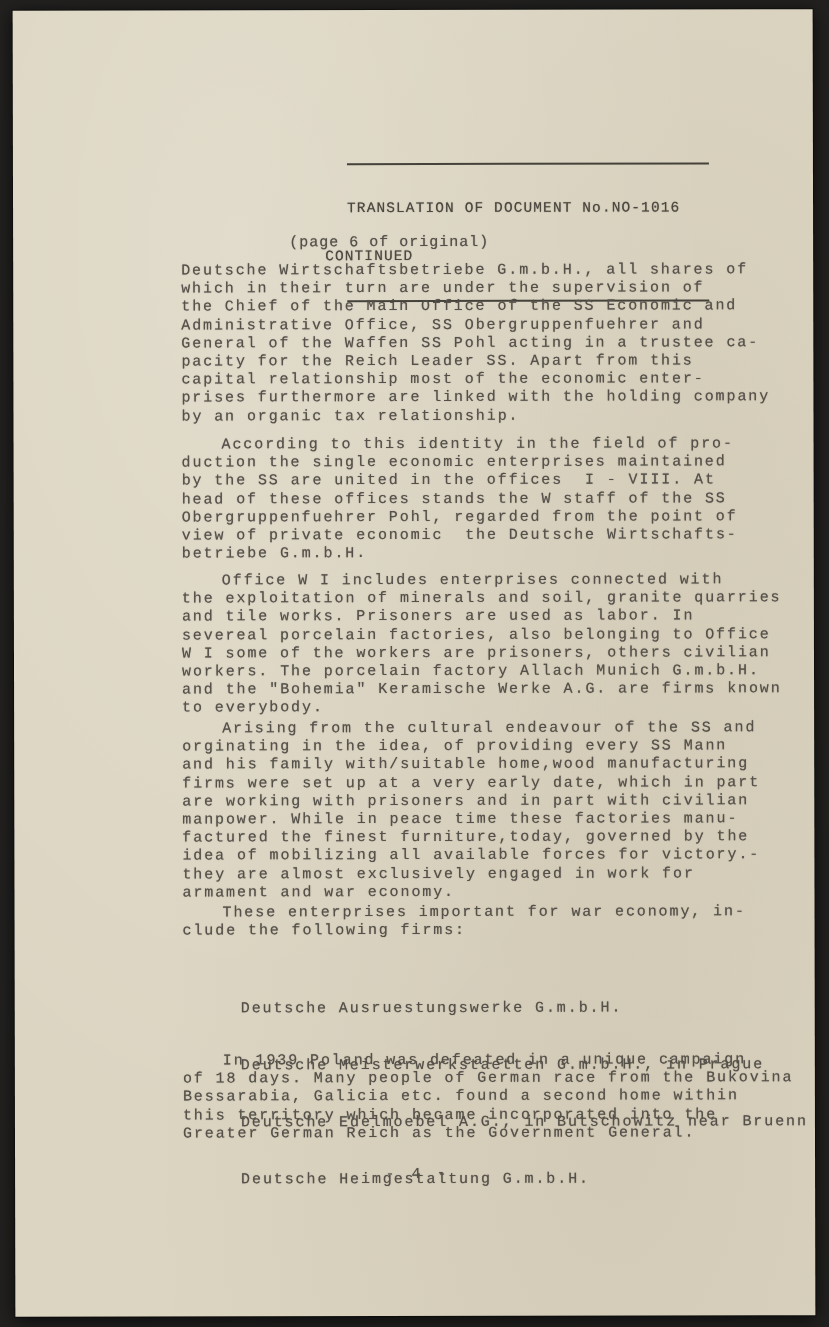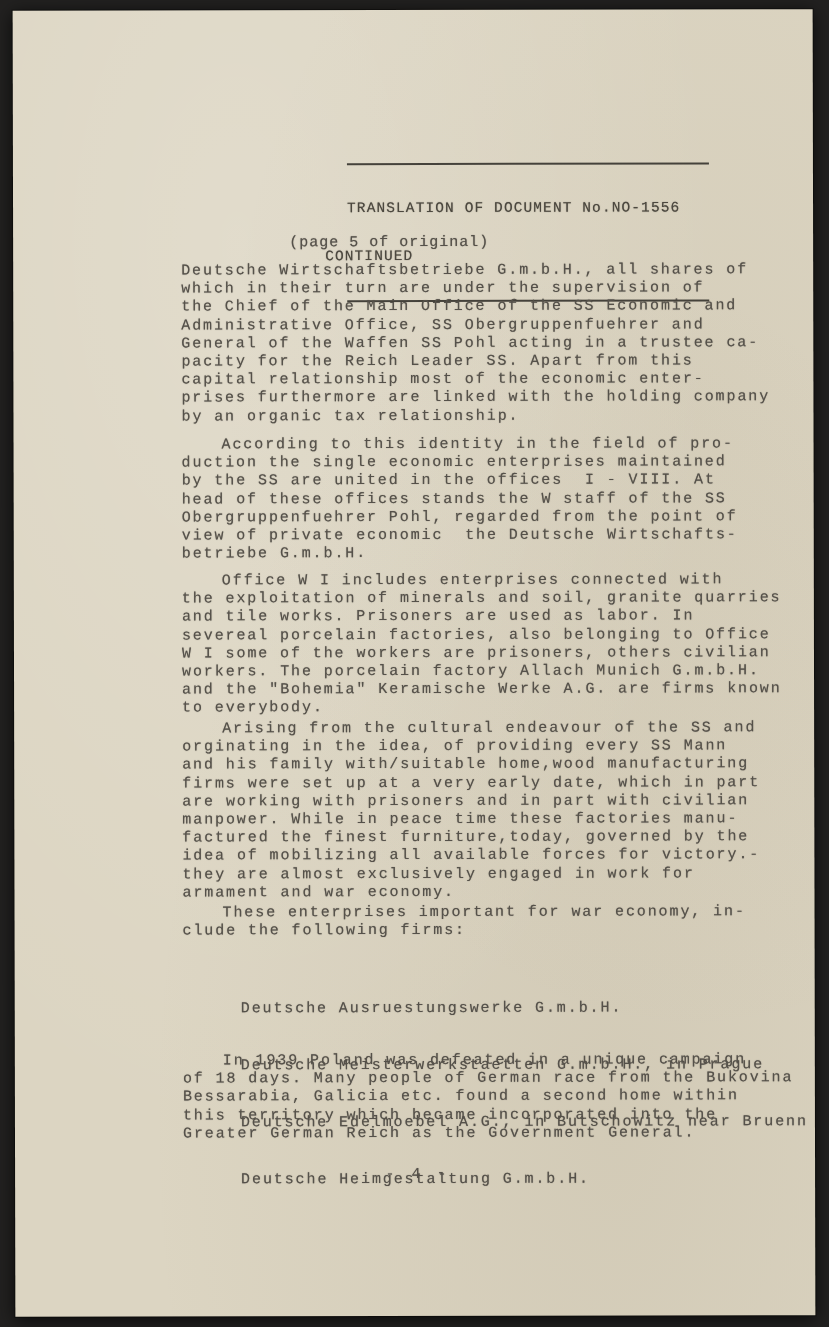--- a/index.html
+++ b/index.html
@@ -104,25 +104,25 @@
     transform: translateX(3px);
   }
 </style>
 </head>
 <body>
 
 <div class="scan-bg">
   <div class="paper">
 
     <div class="doc-header">
-      <span class="title-line">TRANSLATION OF DOCUMENT No.NO-1556</span>
+      <span class="title-line">TRANSLATION OF DOCUMENT No.NO-1016</span>
       <span class="continued-line">CONTINUED</span>
     </div>
 
-    <div class="page-ref ink">(page 5 of original)</div>
+    <div class="page-ref ink">(page 6 of original)</div>
 
     <div class="para no-indent ink p1">Deutsche Wirtschaftsbetriebe G.m.b.H., all shares of
 which in their turn are under the supervision of
 the Chief of the Main Office of the SS Economic and
 Administrative Office, SS Obergruppenfuehrer and
 General of the Waffen SS Pohl acting in a trustee ca-
 pacity for the Reich Leader SS. Apart from this
 capital relationship most of the economic enter-
 prises furthermore are linked with the holding company
 by an organic tax relationship.</div>

